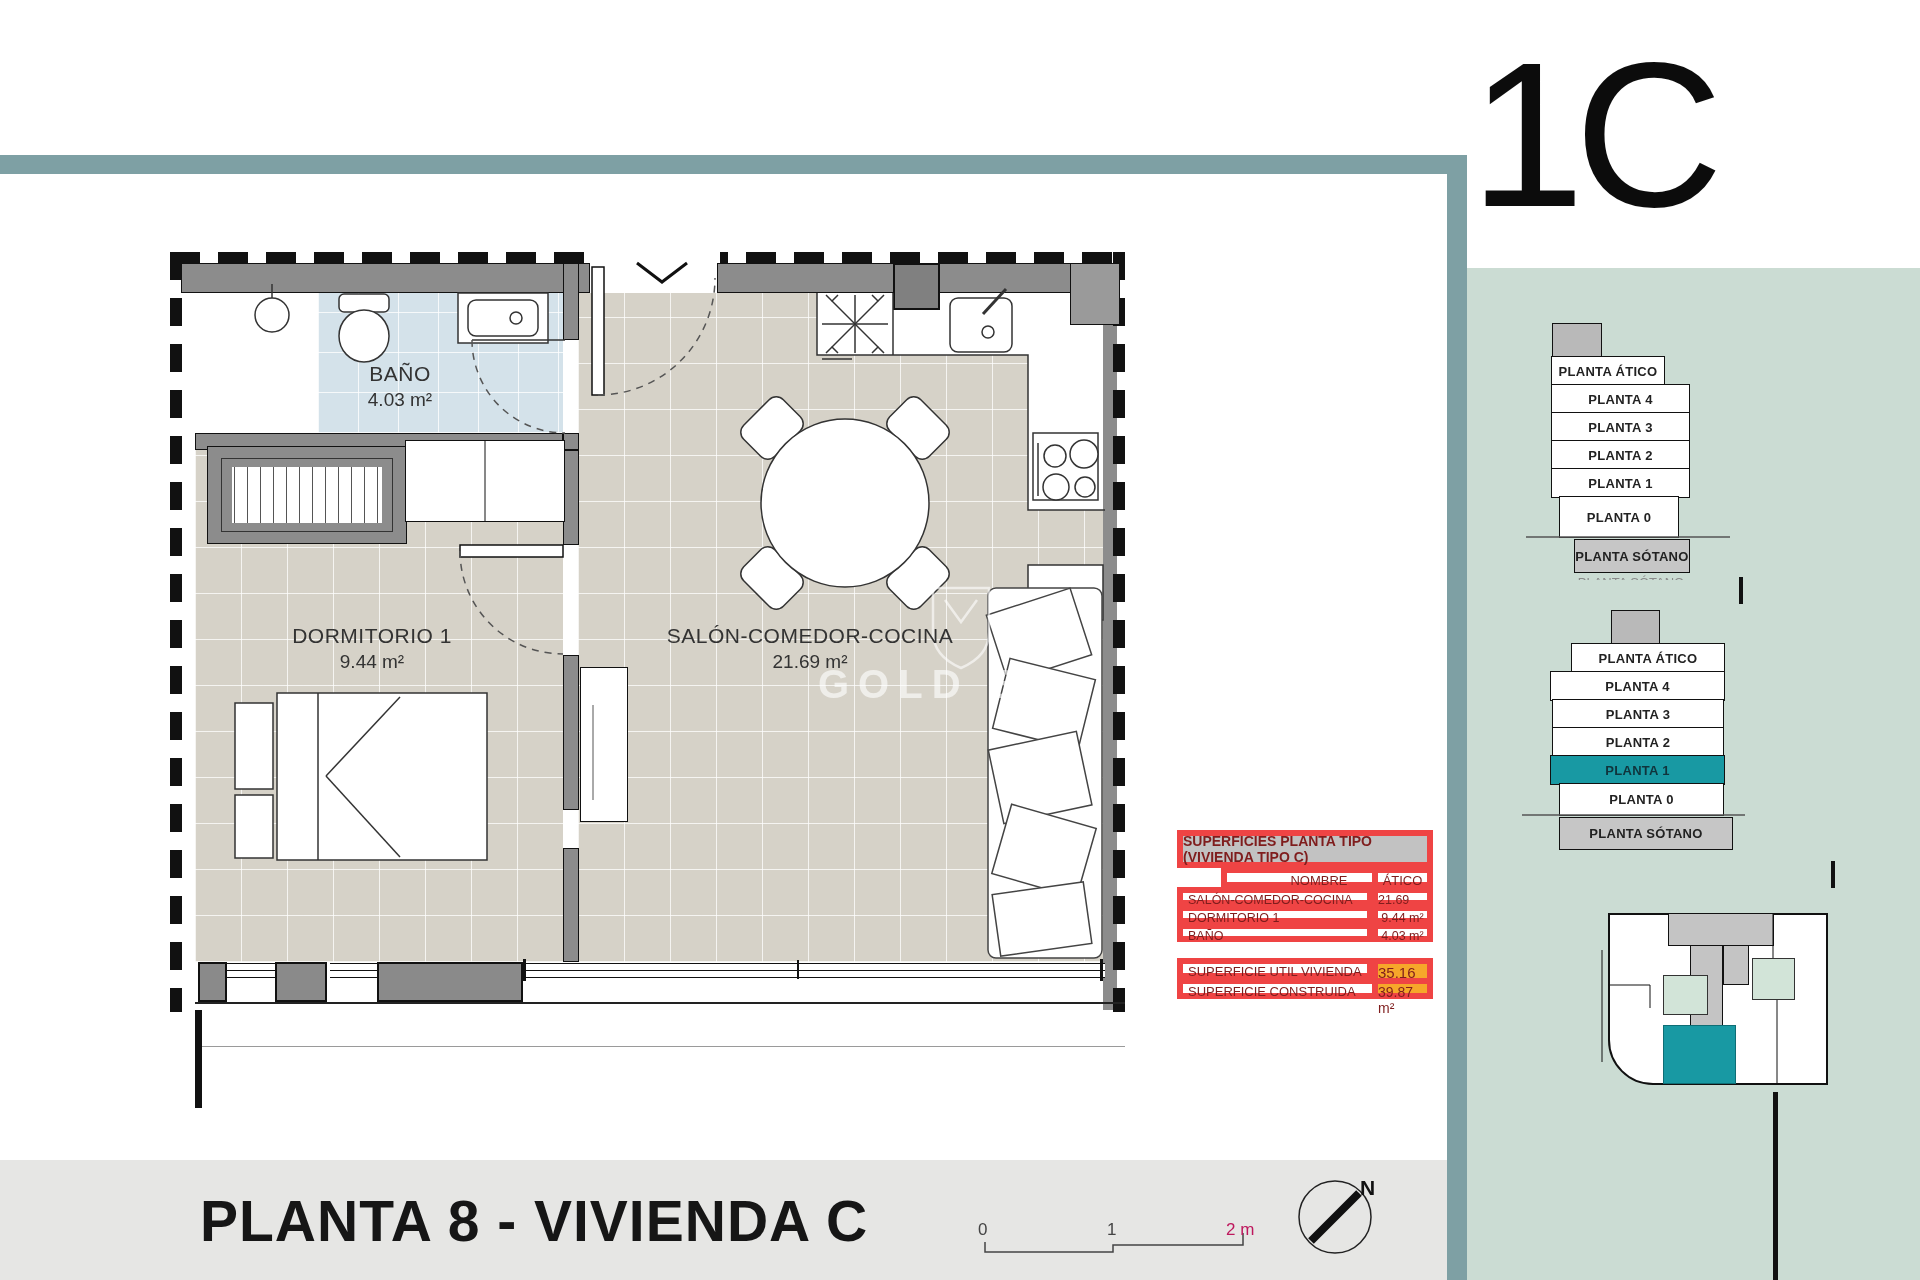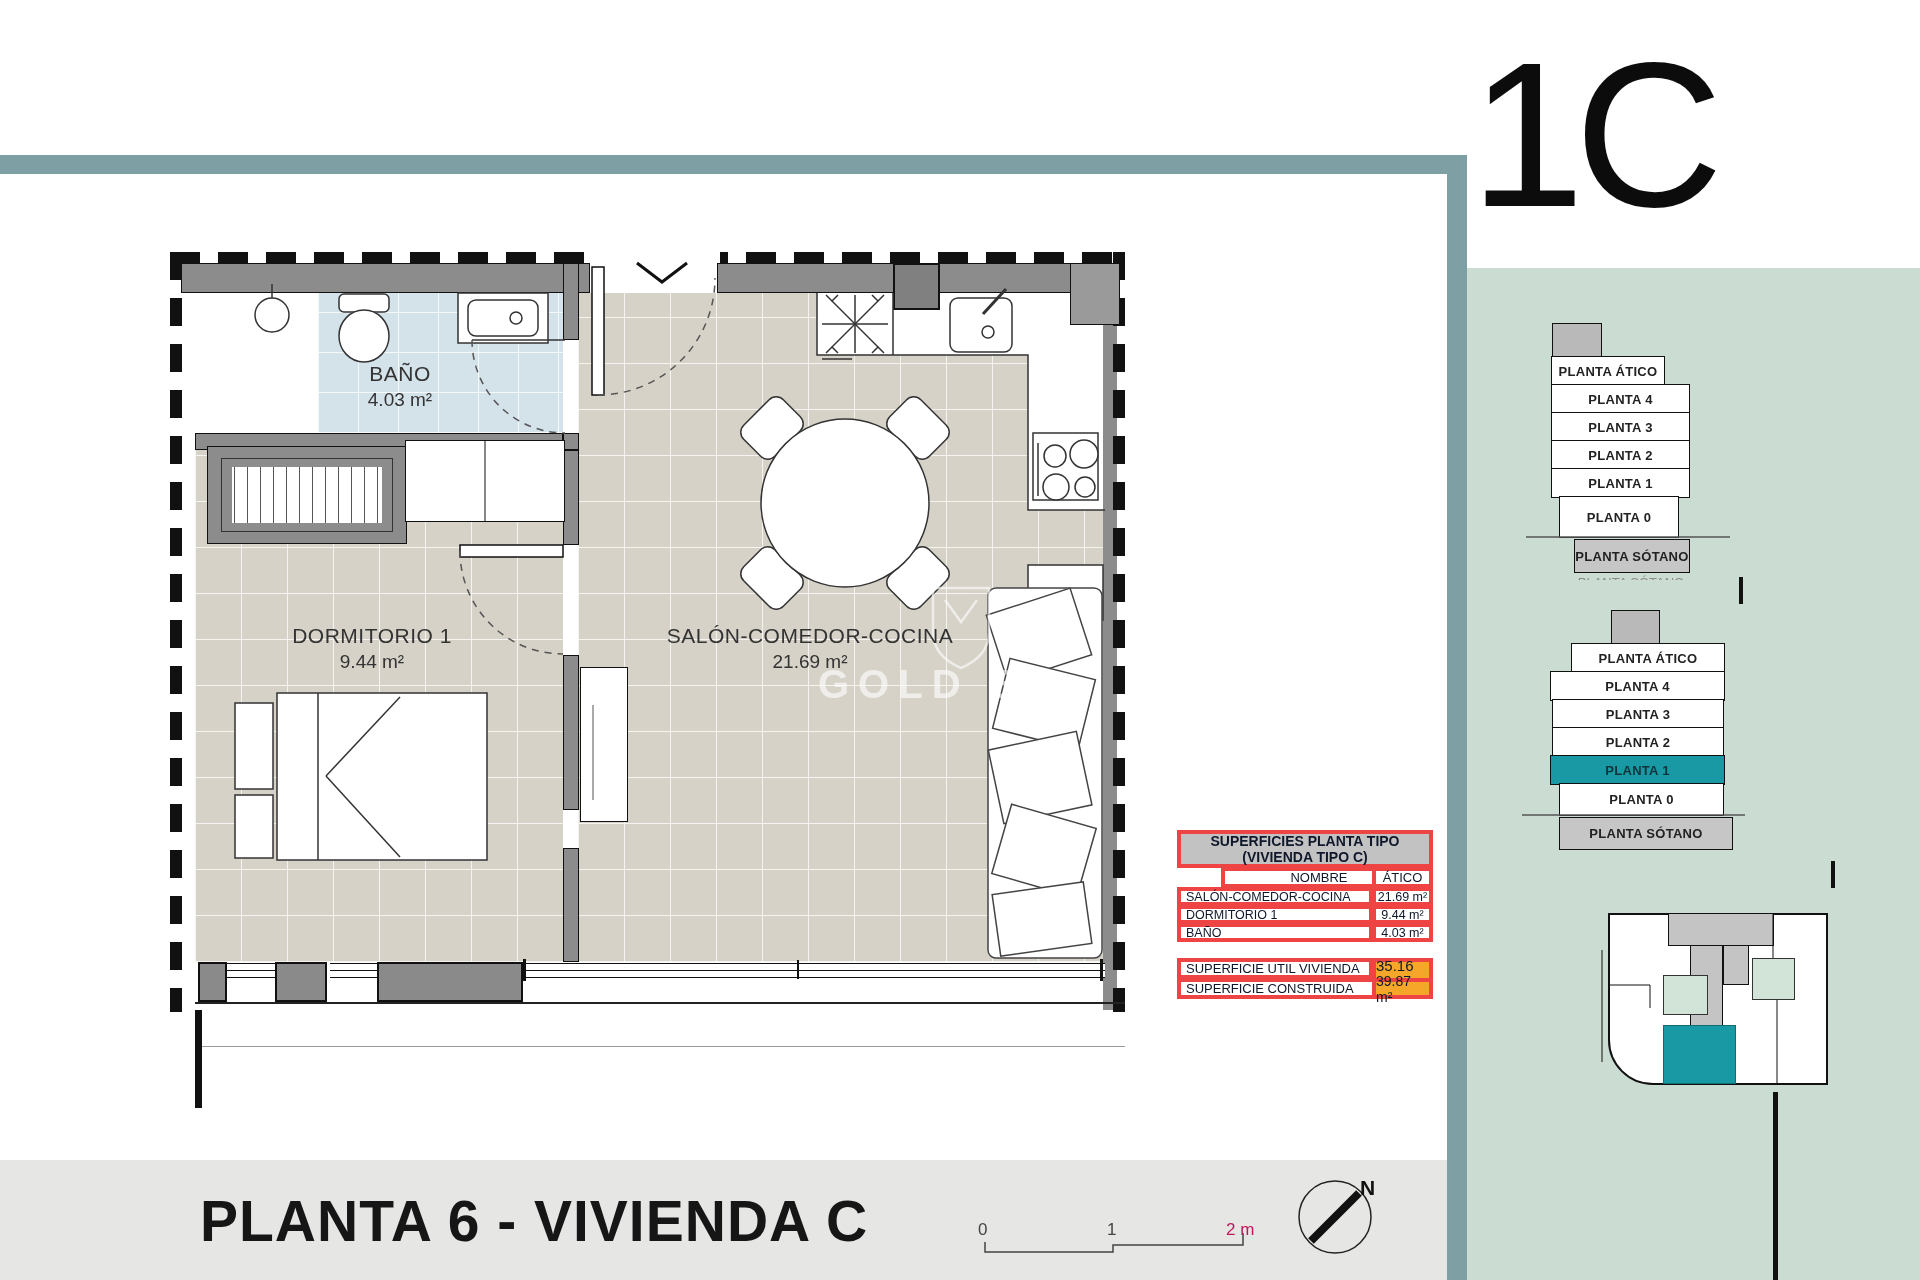--- a/index.html
+++ b/index.html
@@ -18,22 +18,22 @@
                      repeating-linear-gradient(90deg,rgba(255,255,255,.8) 0 1px,transparent 1px 40px);}
   .whitebox{background:#fff;border:1.5px solid #111;}
   .roomlbl{position:absolute;transform:translateX(-50%);text-align:center;color:#333;white-space:nowrap;}
   .roomlbl .nm{font-size:21px;letter-spacing:.5px;}
   .roomlbl .ar{font-size:19px;margin-top:3px;}
   .lvl{position:absolute;background:#fff;border:1px solid #111;display:flex;align-items:center;justify-content:center;
        font-size:13px;font-weight:600;color:#222;letter-spacing:.3px;}
   .lvl.gray{background:#C6C6C6;}
   .lvl.teal{background:#1899A3;color:#10343c;}
   .chimney{position:absolute;background:#B9B9B9;border:1px solid #111;}
-  .tbl-cell{position:absolute;border:4px solid #ef4444;display:flex;align-items:center;box-sizing:border-box;
-            font-size:13px;color:#0f172a;background:#fff;}
+  .tbl-cell{position:absolute;border:6px solid #ef4444;display:flex;box-sizing:border-box;
+            font-size:13px;color:#7f1d1d;background:#fff;}
   .tbl-cell.center{justify-content:center;}
   .tbl-cell.left{padding-left:5px;}
   .tbl-cell.orange{background:#F6A72A;justify-content:center;}
   .win{background:#fff;border-top:1.5px solid #111;border-bottom:1.5px solid #111;
        background-image:linear-gradient(#111,#111);background-size:100% 1px;background-position:center;background-repeat:no-repeat;}
   svg{position:absolute;left:0;top:0;pointer-events:none;}
 </style>
 </head>
 <body>
 
@@ -278,21 +278,21 @@
     <div class="nm">DORMITORIO 1</div>
     <div class="ar">9.44 m²</div>
   </div>
   <div class="roomlbl" style="left:810px;top:624px;">
     <div class="nm">SALÓN-COMEDOR-COCINA</div>
     <div class="ar">21.69 m²</div>
   </div>
 
   <div class="abs" style="left:818px;top:662px;font-size:40px;font-weight:700;letter-spacing:9px;color:rgba(255,255,255,0.62);">GOLD BR</div>
 
-  <div class="abs" style="left:200px;top:1188px;font-size:57px;font-weight:700;color:#161616;letter-spacing:1px;">PLANTA 6 - VIVIENDA C</div>
+  <div class="abs" style="left:200px;top:1188px;font-size:57px;font-weight:700;color:#161616;letter-spacing:1px;">PLANTA 8 - VIVIENDA C</div>
 
   <div class="abs" style="left:978px;top:1220px;font-size:17px;color:#444;">0</div>
   <div class="abs" style="left:1107px;top:1220px;font-size:17px;color:#444;">1</div>
   <div class="abs" style="left:1226px;top:1220px;font-size:17px;color:#be185d;">2 m</div>
 
   <div class="abs" style="left:1360px;top:1176px;font-size:21px;font-weight:700;color:#111;">N</div>
 
 </div>
 
 </body></html>

